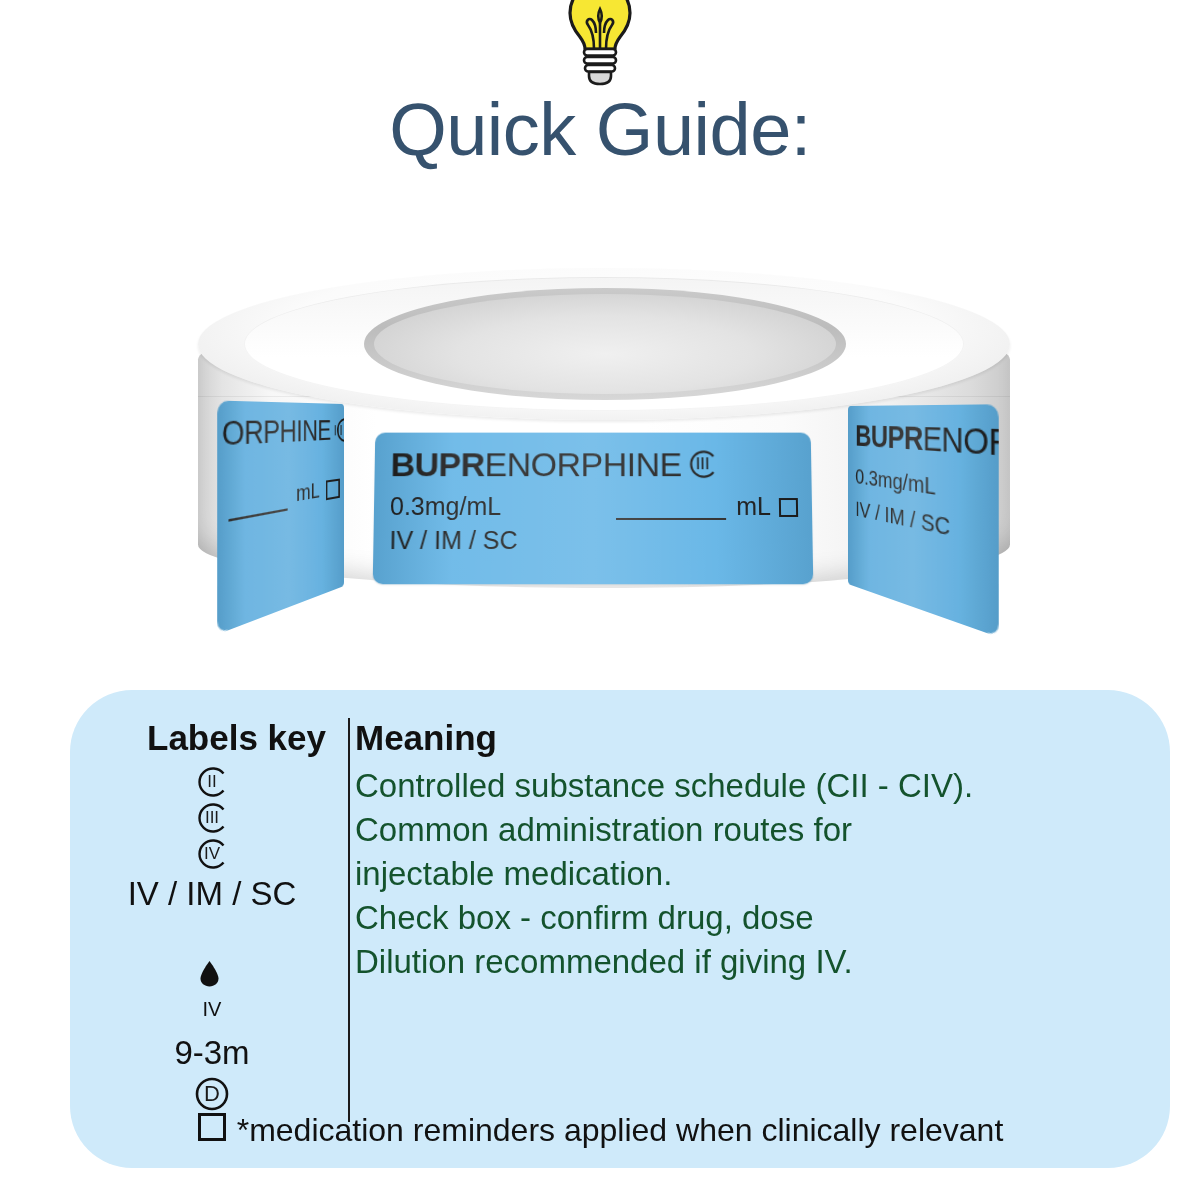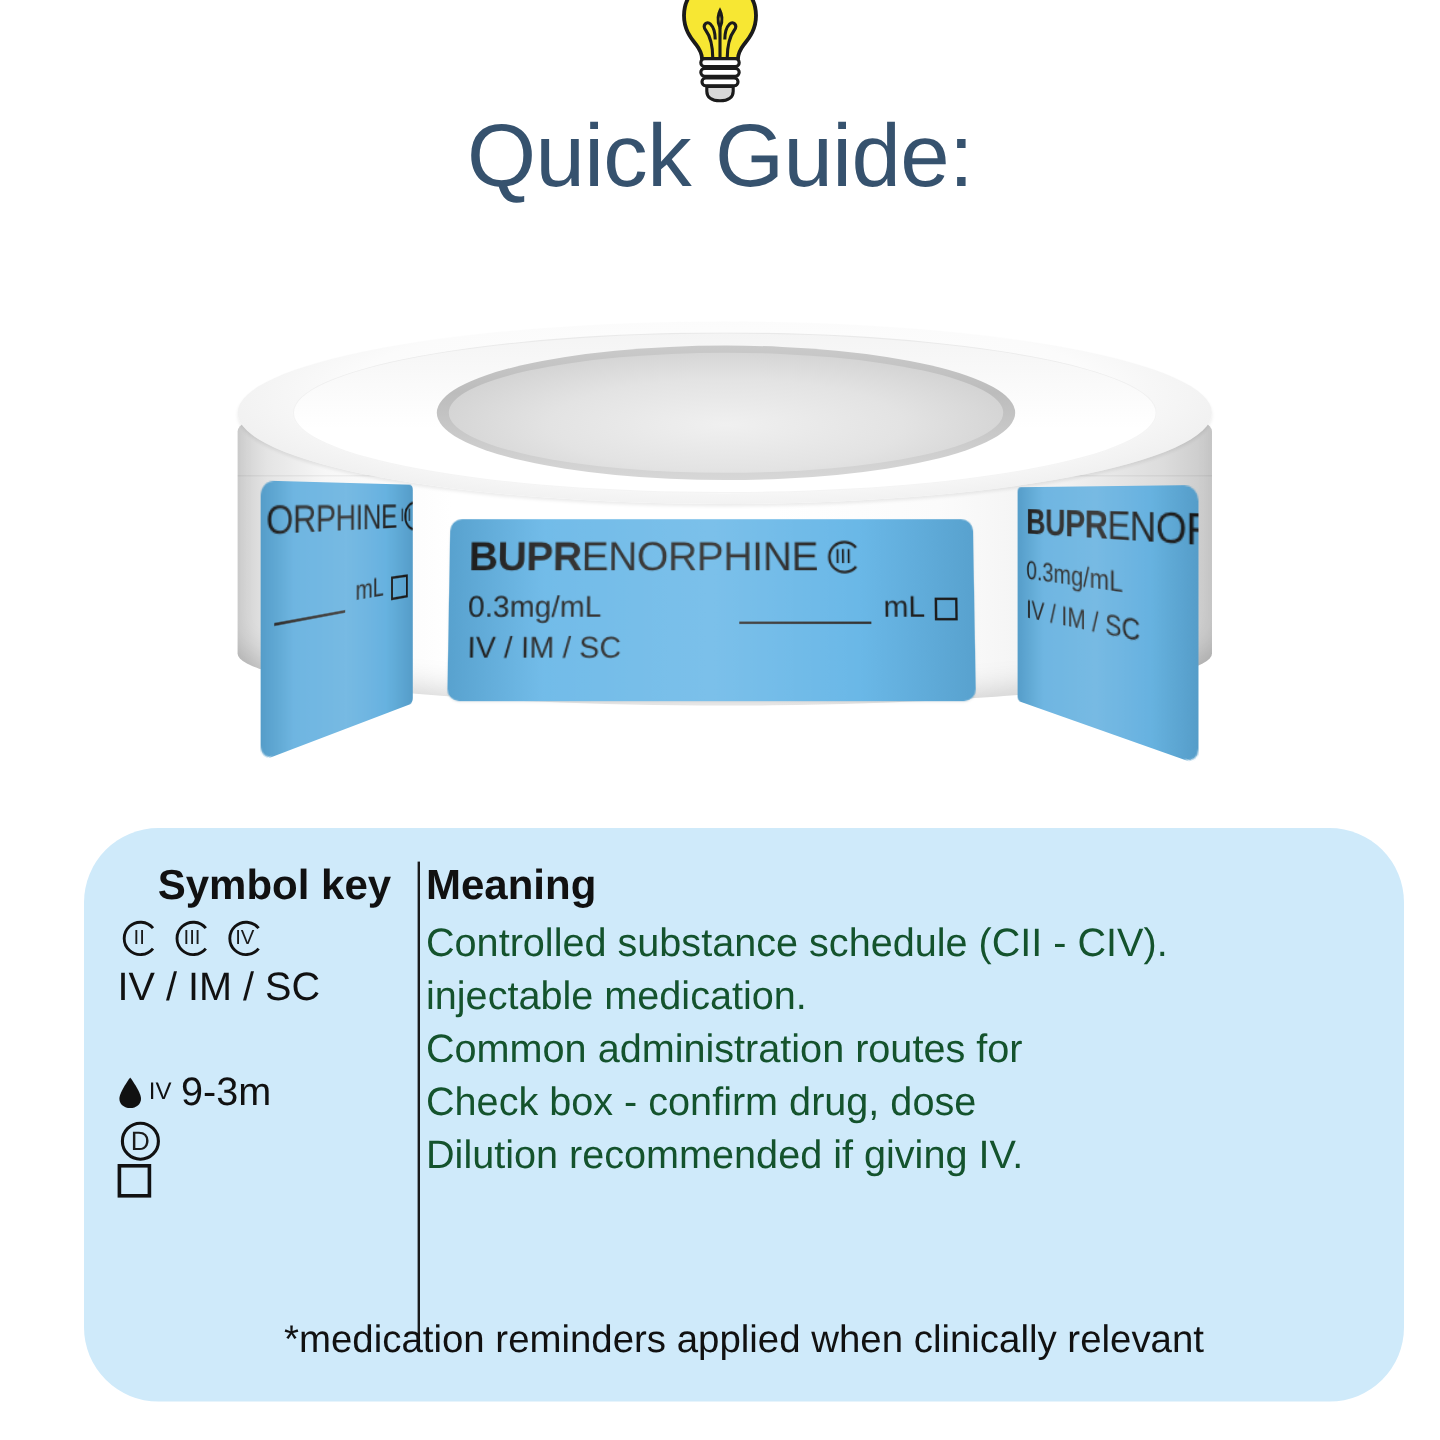--- a/index.html
+++ b/index.html
@@ -301,21 +301,23 @@
     line-height: 44px;
     height: 48px;
     white-space: nowrap;
   }
   .s-row {
     font-size: 33px;
     color: #111;
     line-height: 44px;
     display: flex;
     align-items: center;
-    white-space: nowrap;
+    justify-content: flex-end;
+    white-space: nowrap;
+    flex-direction: column;
   }
   .m-row {
     font-size: 33px;
     color: #14532d;
     line-height: 44px;
     white-space: nowrap;
   }
   .sym-gap { width: 8px; display: inline-block; }
   .drop {
     width: 21px;
@@ -327,21 +329,21 @@
   .sq {
     display: inline-block;
     width: 28px;
     height: 28px;
     border: 3.5px solid #111;
     box-sizing: border-box;
   }
   .footnote {
     position: absolute;
     left: 0;
-    bottom: 32px;
+    bottom: 18px;
     width: 100%;
     text-align: center;
     font-size: 32px;
     color: #111;
     line-height: 40px;
     white-space: nowrap;
   }
 </style>
 </head>
 <body>
@@ -426,21 +428,21 @@
       </div>
     </div>
   </div>
 </div>
 
 <div class="key-panel">
   <div class="key-table">
     <div class="key-grid">
 
       <div class="col-sym">
-        <div class="k-head">Symbol key</div>
+        <div class="k-head">Labels key</div>
 
         <div class="s-row">
           <span class="cmark" style="width:36px;height:36px;font-size:17px;">
             <svg width="36" height="36" viewBox="0 0 36 36">
               <path d="M29.5 9.5 A13.5 13.5 0 1 0 29.5 26.5" fill="none" stroke="#111" stroke-width="2.4"></path>
             </svg>
             <span>II</span>
           </span>
           <span class="sym-gap"></span>
           <span class="cmark" style="width:36px;height:36px;font-size:17px;">
@@ -484,22 +486,22 @@
         <div class="s-row">
           <span class="sq"></span>
         </div>
       </div>
 
       <div class="divider"></div>
 
       <div class="col-mean">
         <div class="k-head">Meaning</div>
         <div class="m-row">Controlled substance schedule (CII - CIV).</div>
+        <div class="m-row">Common administration routes for</div>
         <div class="m-row">injectable medication.</div>
-        <div class="m-row">Common administration routes for</div>
         <div class="m-row">Check box - confirm drug, dose</div>
         <div class="m-row">Dilution recommended if giving IV.</div>
       </div>
 
     </div>
   </div>
 
   <div class="footnote">*medication reminders applied when clinically relevant</div>
 </div>
 

